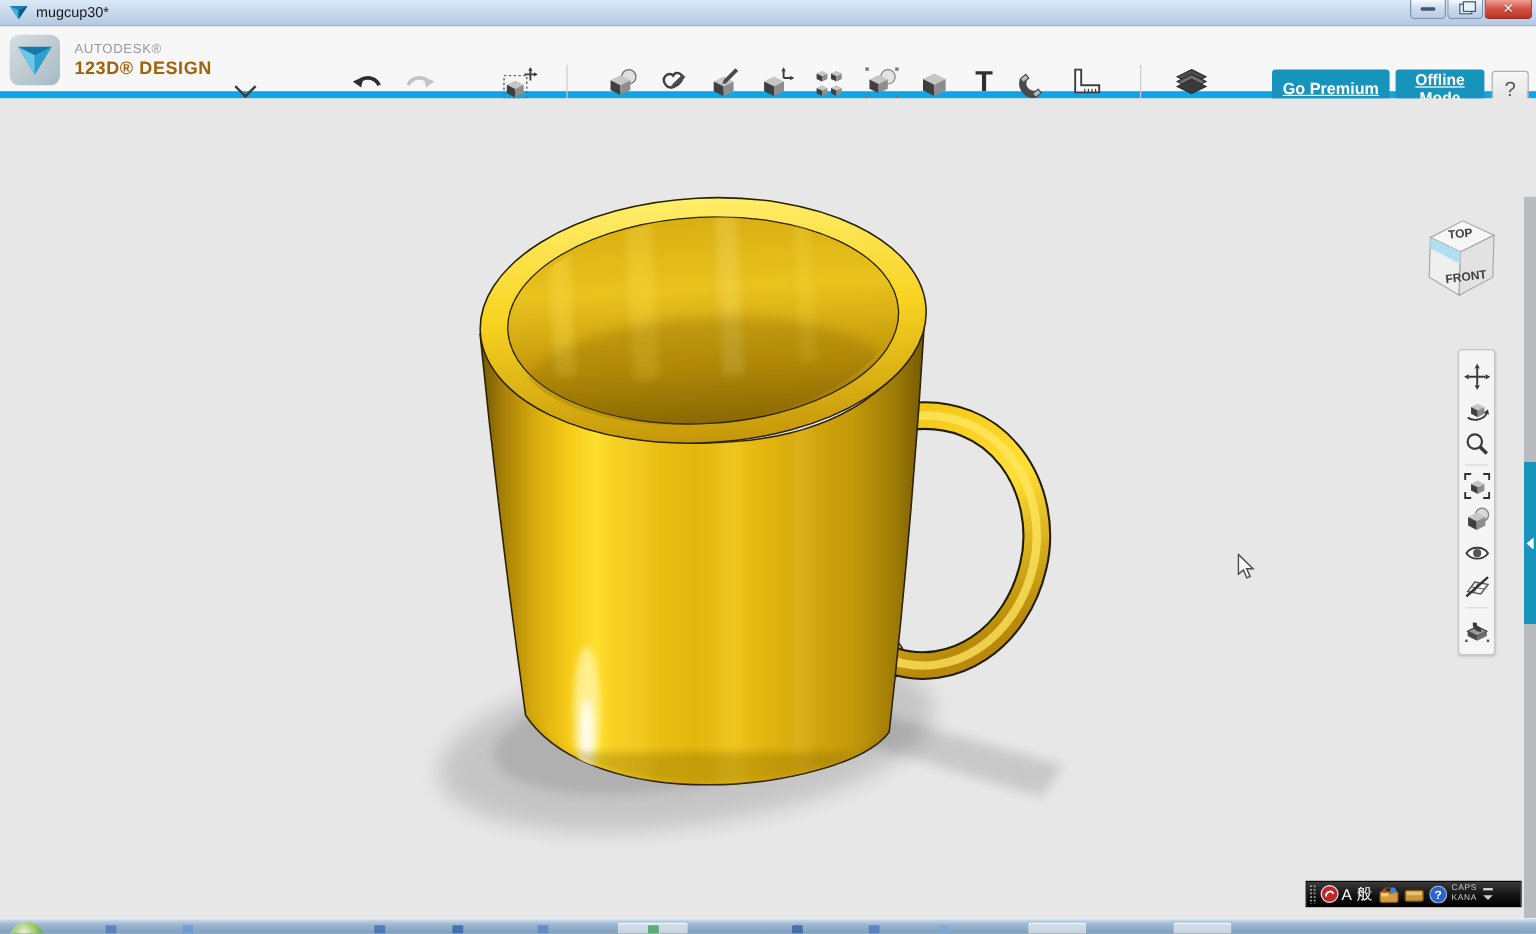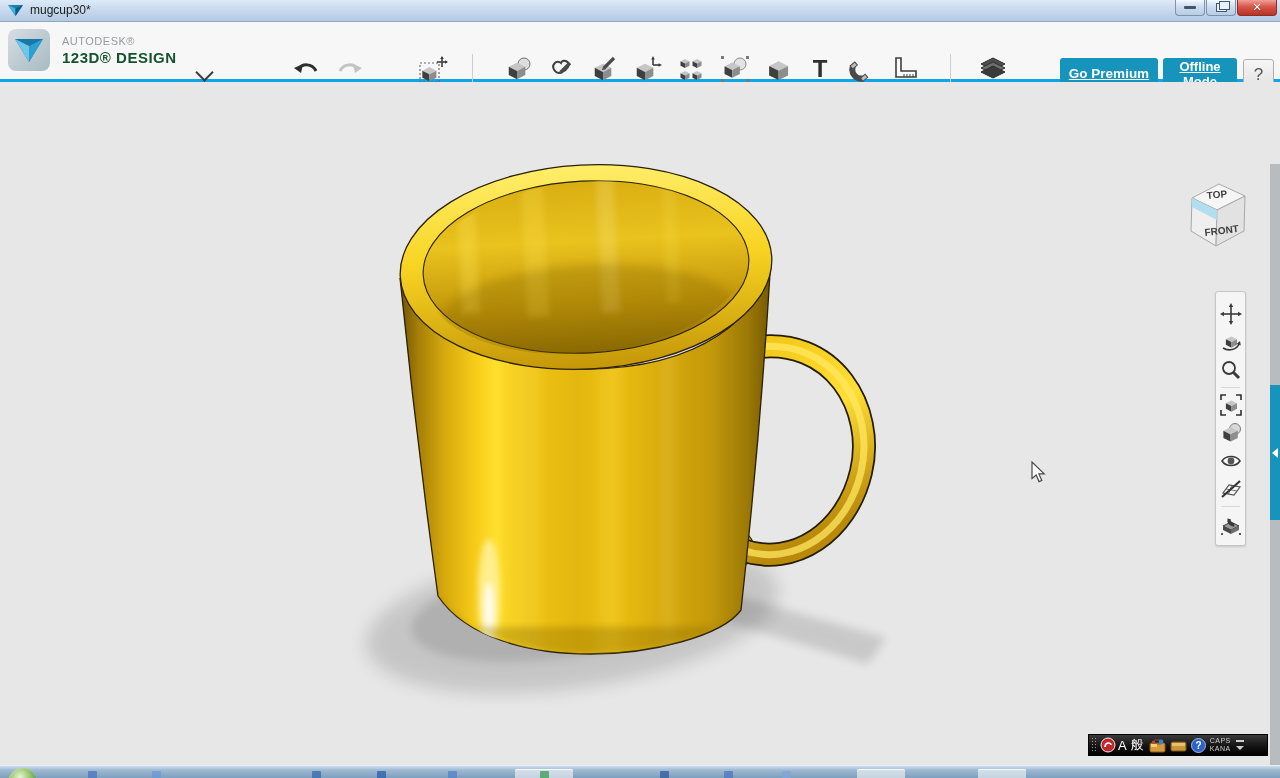--- a/index.html
+++ b/index.html
@@ -18,25 +18,25 @@
     border-radius:0 0 4px 4px;background:linear-gradient(#f4f9fe,#cddcef 45%,#b9cce4);
     display:flex;align-items:center;justify-content:center;box-sizing:border-box;}
   .winbtn.close{width:40px;background:linear-gradient(#f0a096,#d6564a 45%,#b83425);border-color:#8c2e24;
     color:#fff;font-size:11px;font-weight:bold;text-shadow:0 1px 1px #00000055;}
   .glyph-min{width:12px;height:3px;background:#40576f;border-radius:1px;}
   .glyph-restore{width:9px;height:7px;border:1px solid #40576f;position:relative;background:#e8f1fa;}
   .glyph-restore:before{content:"";position:absolute;left:2px;top:-3px;width:9px;height:7px;border:1px solid #40576f;background:#e8f1fa;}
 
   
   .toolbar{position:absolute;left:0;top:22px;width:1280px;height:60px;background:var(--toolbar-bg,#f7f7f7);
-    border-bottom:3px solid #0ea5e9;box-sizing:border-box;}
+    border-bottom:6px solid #0ea5e9;box-sizing:border-box;}
   .brandbox{position:absolute;left:8px;top:7px;width:42px;height:42px;border-radius:8px;
     background:linear-gradient(135deg,#d6dee2,#a7bac2);display:flex;align-items:center;justify-content:center;}
   .brand-t1{position:absolute;left:62px;top:13px;font-size:11px;color:#979b9d;letter-spacing:.5px;}
-  .brand-t2{position:absolute;left:62px;top:27px;font-size:15px;font-weight:bold;color:#14532d;letter-spacing:.5px;}
+  .brand-t2{position:absolute;left:62px;top:27px;font-size:15px;font-weight:bold;color:#a16207;letter-spacing:.5px;}
   .chev{position:absolute;left:198px;top:46px;width:11px;height:11px;border:solid #3c3c3c;border-width:0 2.5px 2.5px 0;
     transform:rotate(45deg);transform-origin:center;top:44px;}
   .tool-cell{position:absolute;top:34px;width:40px;height:34px;display:flex;align-items:flex-start;justify-content:center;}
   .tool-cell .caret{position:absolute;right:5px;bottom:-8px;width:0;height:0;
     border-left:5px solid transparent;border-bottom:5px solid #c2c2c2;}
   .vsep{position:absolute;top:32px;width:1px;height:34px;background:#cdcdcd;}
   .btn-teal{position:absolute;background:var(--accent,#1794bc);color:#ffffff;font-weight:bold;font-size:13.5px;
     border-radius:3px;display:flex;align-items:center;justify-content:center;text-align:center;line-height:15px;cursor:default;text-decoration:underline;}
   .btn-help{position:absolute;left:1243px;top:37px;width:29px;height:29px;border:1px solid #aeaeae;border-radius:3px;
     background:linear-gradient(#f6f6f6,#e1e1e1);color:#555;font-size:17px;display:flex;align-items:center;justify-content:center;}

